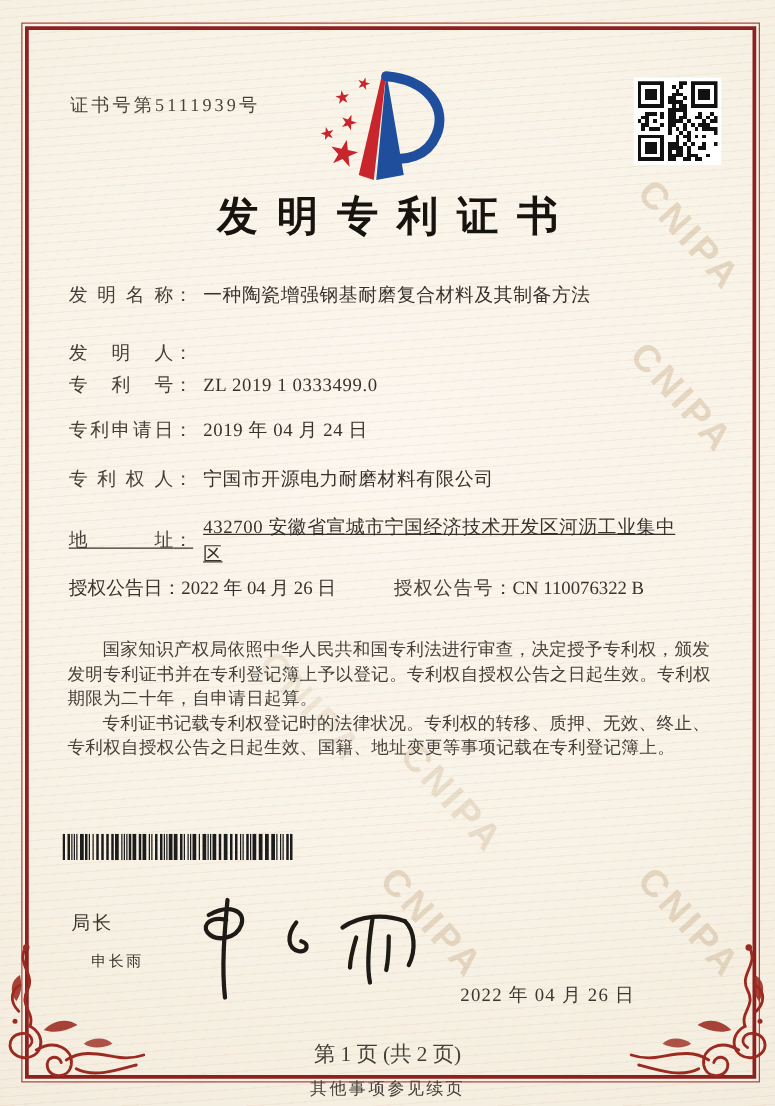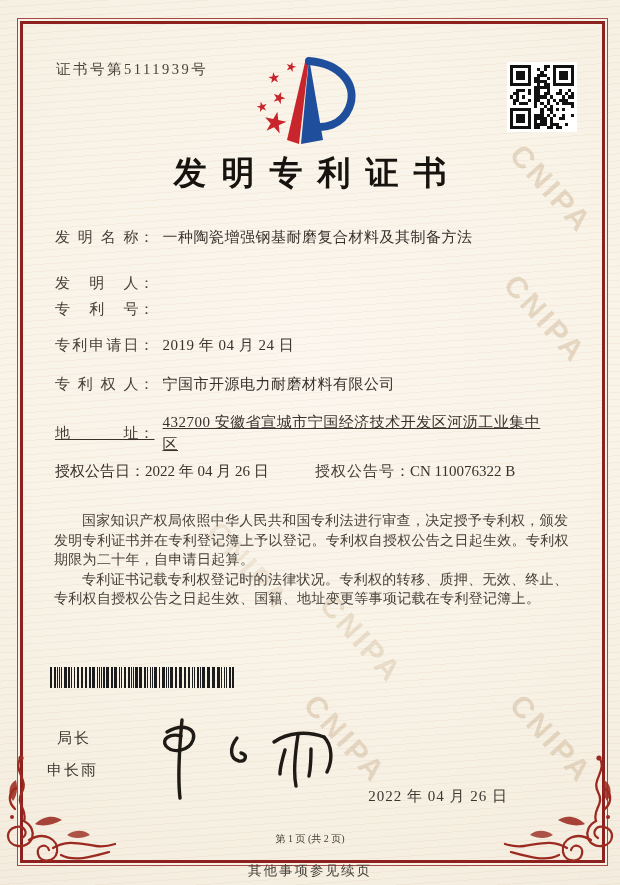--- a/index.html
+++ b/index.html
@@ -16,21 +16,21 @@
     border:3px solid #8c2120;
     box-shadow:0 0 0 2px #f8f2e6, 0 0 0 3px #a54a44;
     pointer-events:none;
   }
   .wm{
     position:absolute;font-family:"Liberation Sans","DejaVu Sans",sans-serif;
     font-weight:bold;font-size:30px;letter-spacing:3px;
     color:rgba(182,148,106,.30);transform:rotate(48deg);transform-origin:left top;
     white-space:nowrap;
   }
-  .cert-no{position:absolute;left:56px;top:60px;font-size:14.5px;letter-spacing:2.5px;color:#49423b;}
+  .cert-no{position:absolute;left:56px;top:75px;font-size:14.5px;letter-spacing:2.5px;color:#49423b;}
   .logo{position:absolute;left:245px;top:55px;width:130px;height:95px;}
   .qr{position:absolute;left:507px;top:62px;width:70px;height:70px;background:#fff;padding:3px;box-sizing:border-box;}
   .qr svg{width:100%;height:100%;display:block;}
   .title{
     position:absolute;left:0;top:151px;width:100%;text-align:center;
     font-size:33px;font-weight:bold;letter-spacing:15px;padding-left:15px;box-sizing:border-box;
     color:#17130f;
   }
   .rows{position:absolute;left:55px;top:226px;width:515px;font-size:15px;color:#38322c;}
   .row{display:flex;line-height:22px;letter-spacing:.5px;align-items:center;}
@@ -38,24 +38,24 @@
   .row .colon{flex:none;margin-right:8px;color:#453e37;}
   .row .val{flex:1;}
   .pairrow{display:flex;}
   .pair1{display:flex;width:260px;flex:none;line-height:22px;}
   .pair2{display:flex;flex:1;line-height:22px;}
   .pair2 .lab2{flex:none;letter-spacing:1px;color:#453e37;}
   .paras{position:absolute;left:54px;top:511px;width:516px;font-size:14px;line-height:19.5px;color:#46403a;letter-spacing:.3px;}
   .paras p{margin:0;text-indent:2em;}
   .barcode{position:absolute;left:50px;top:667px;width:188px;height:21px;}
   .signer-title{position:absolute;left:57px;top:729px;font-size:15px;letter-spacing:2px;color:#3c362f;}
-  .signer-name{position:absolute;left:47px;top:761px;font-size:15px;letter-spacing:2px;color:#3c362f;}
+  .signer-name{position:absolute;left:73px;top:761px;font-size:12px;letter-spacing:2px;color:#3c362f;}
   .sig{position:absolute;left:140px;top:710px;width:215px;height:95px;}
   .issue-date{position:absolute;left:0;top:787px;width:508px;text-align:right;font-size:15px;letter-spacing:1px;color:#3c362f;}
-  .page-info{position:absolute;left:0;top:832px;width:100%;text-align:center;font-size:10px;color:#453e37;}
+  .page-info{position:absolute;left:0;top:832px;width:100%;text-align:center;font-size:17px;color:#453e37;}
   .cont-note{position:absolute;left:0;top:862px;width:100%;text-align:center;font-size:13.5px;letter-spacing:2px;color:#46403a;}
   .corner{position:absolute;width:120px;height:122px;}
   .corner.bl{left:-3px;top:751px;}
   .corner.br{left:503px;top:751px;transform:scaleX(-1);}
 </style>
 </head>
 <body>
 
 <div class="page">
 
@@ -262,20 +262,21 @@
       <div class="colon">：</div>
       <div class="val">一种陶瓷增强钢基耐磨复合材料及其制备方法</div>
     </div>
     <div class="row" style="margin-top:24px;">
       <div class="lab">发明人</div>
       <div class="colon">：</div>
     </div>
     <div class="row" style="margin-top:4px;">
       <div class="lab">专利号</div>
       <div class="colon">：</div>
+      <div class="val">ZL 2019 1 0333499.0</div>
     </div>
     <div class="row" style="margin-top:14px;">
       <div class="lab">专利申请日</div>
       <div class="colon">：</div>
       <div class="val">2019 年 04 月 24 日</div>
     </div>
     <div class="row" style="margin-top:17px;">
       <div class="lab">专利权人</div>
       <div class="colon">：</div>
       <div class="val">宁国市开源电力耐磨材料有限公司</div>

